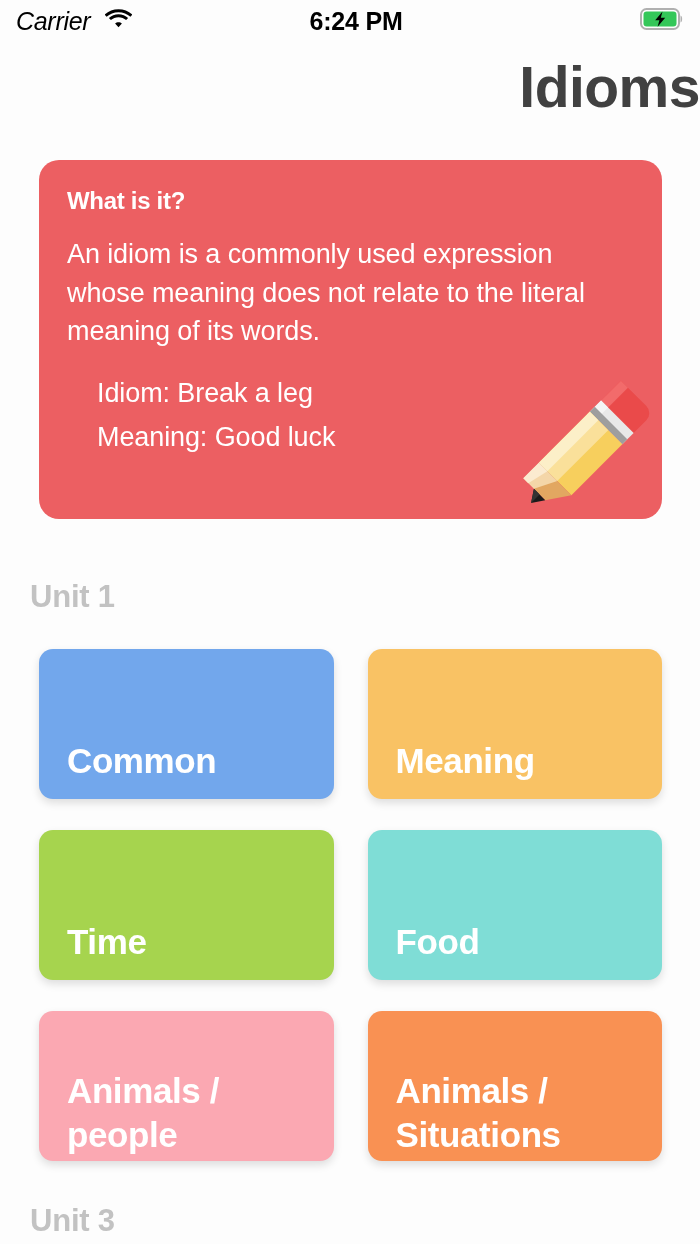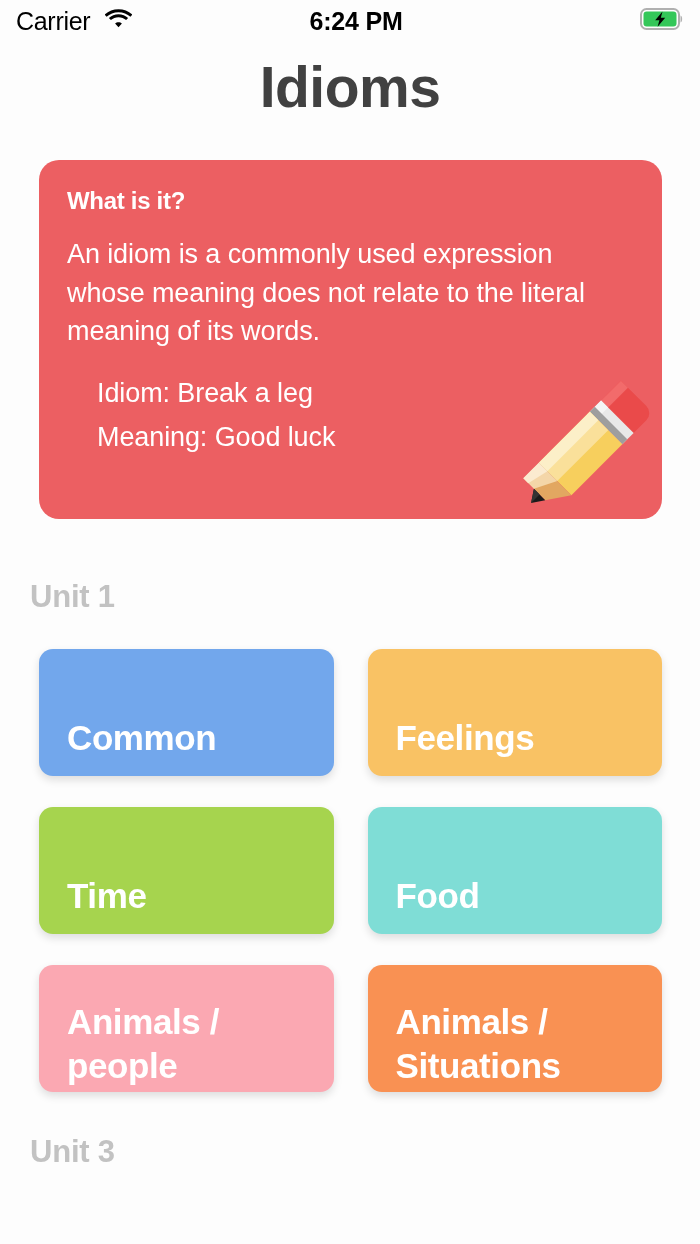--- a/index.html
+++ b/index.html
@@ -18,20 +18,21 @@
     height: 42px;
     width: 700px;
     display: flex;
     align-items: center;
     padding: 0 16px;
   }
   .status-left {
     display: flex;
     align-items: center;
     gap: 15px;
+    font-style: italic;
   }
   .carrier-label {
     font-size: 25px;
     color: #000;
     letter-spacing: -0.3px;
   }
   .wifi-icon { display: block; }
   .status-time {
     position: absolute;
     left: 12px; right: 0;
@@ -43,21 +44,21 @@
   }
   .status-right {
     margin-left: auto;
     display: flex;
     align-items: center;
   }
   .battery-icon { display: block; }
 
   
   .page-title {
-    text-align: center;
+    text-align: right;
     font-size: 57px;
     font-weight: bold;
     color: #414141;
     letter-spacing: -0.5px;
     margin-top: 16px;
     line-height: 1.05;
   }
 
   
   .info-card {
@@ -116,21 +117,21 @@
 
   .tile-grid {
     margin-top: 34px;
     padding: 0 38px 0 39px;
     display: grid;
     grid-template-columns: 1fr 1fr;
     column-gap: 34px;
     row-gap: 31px;
   }
   .tile {
-    height: 127px;
+    height: 150px;
     border-radius: 14px;
     position: relative;
     display: flex;
     align-items: flex-end;
     padding: 0 0 16px 28px;
     box-shadow: 0 4px 9px rgba(0,0,0,0.13);
     cursor: pointer;
   }
   .tile-label {
     color: #ffffff;
@@ -206,21 +207,21 @@
   </div>
 </div>
 
 <div class="unit-heading unit-1-heading">Unit 1</div>
 
 <div class="tile-grid">
   <div class="tile" style="background:#72A7EC">
     <span class="tile-label">Common</span>
   </div>
   <div class="tile" style="background:#F9C264">
-    <span class="tile-label">Feelings</span>
+    <span class="tile-label">Meaning</span>
   </div>
   <div class="tile" style="background:#A6D44E">
     <span class="tile-label">Time</span>
   </div>
   <div class="tile" style="background:#7FDDD6">
     <span class="tile-label">Food</span>
   </div>
   <div class="tile two-line" style="background:#FBA8B2">
     <span class="tile-label">Animals /
 people</span>

